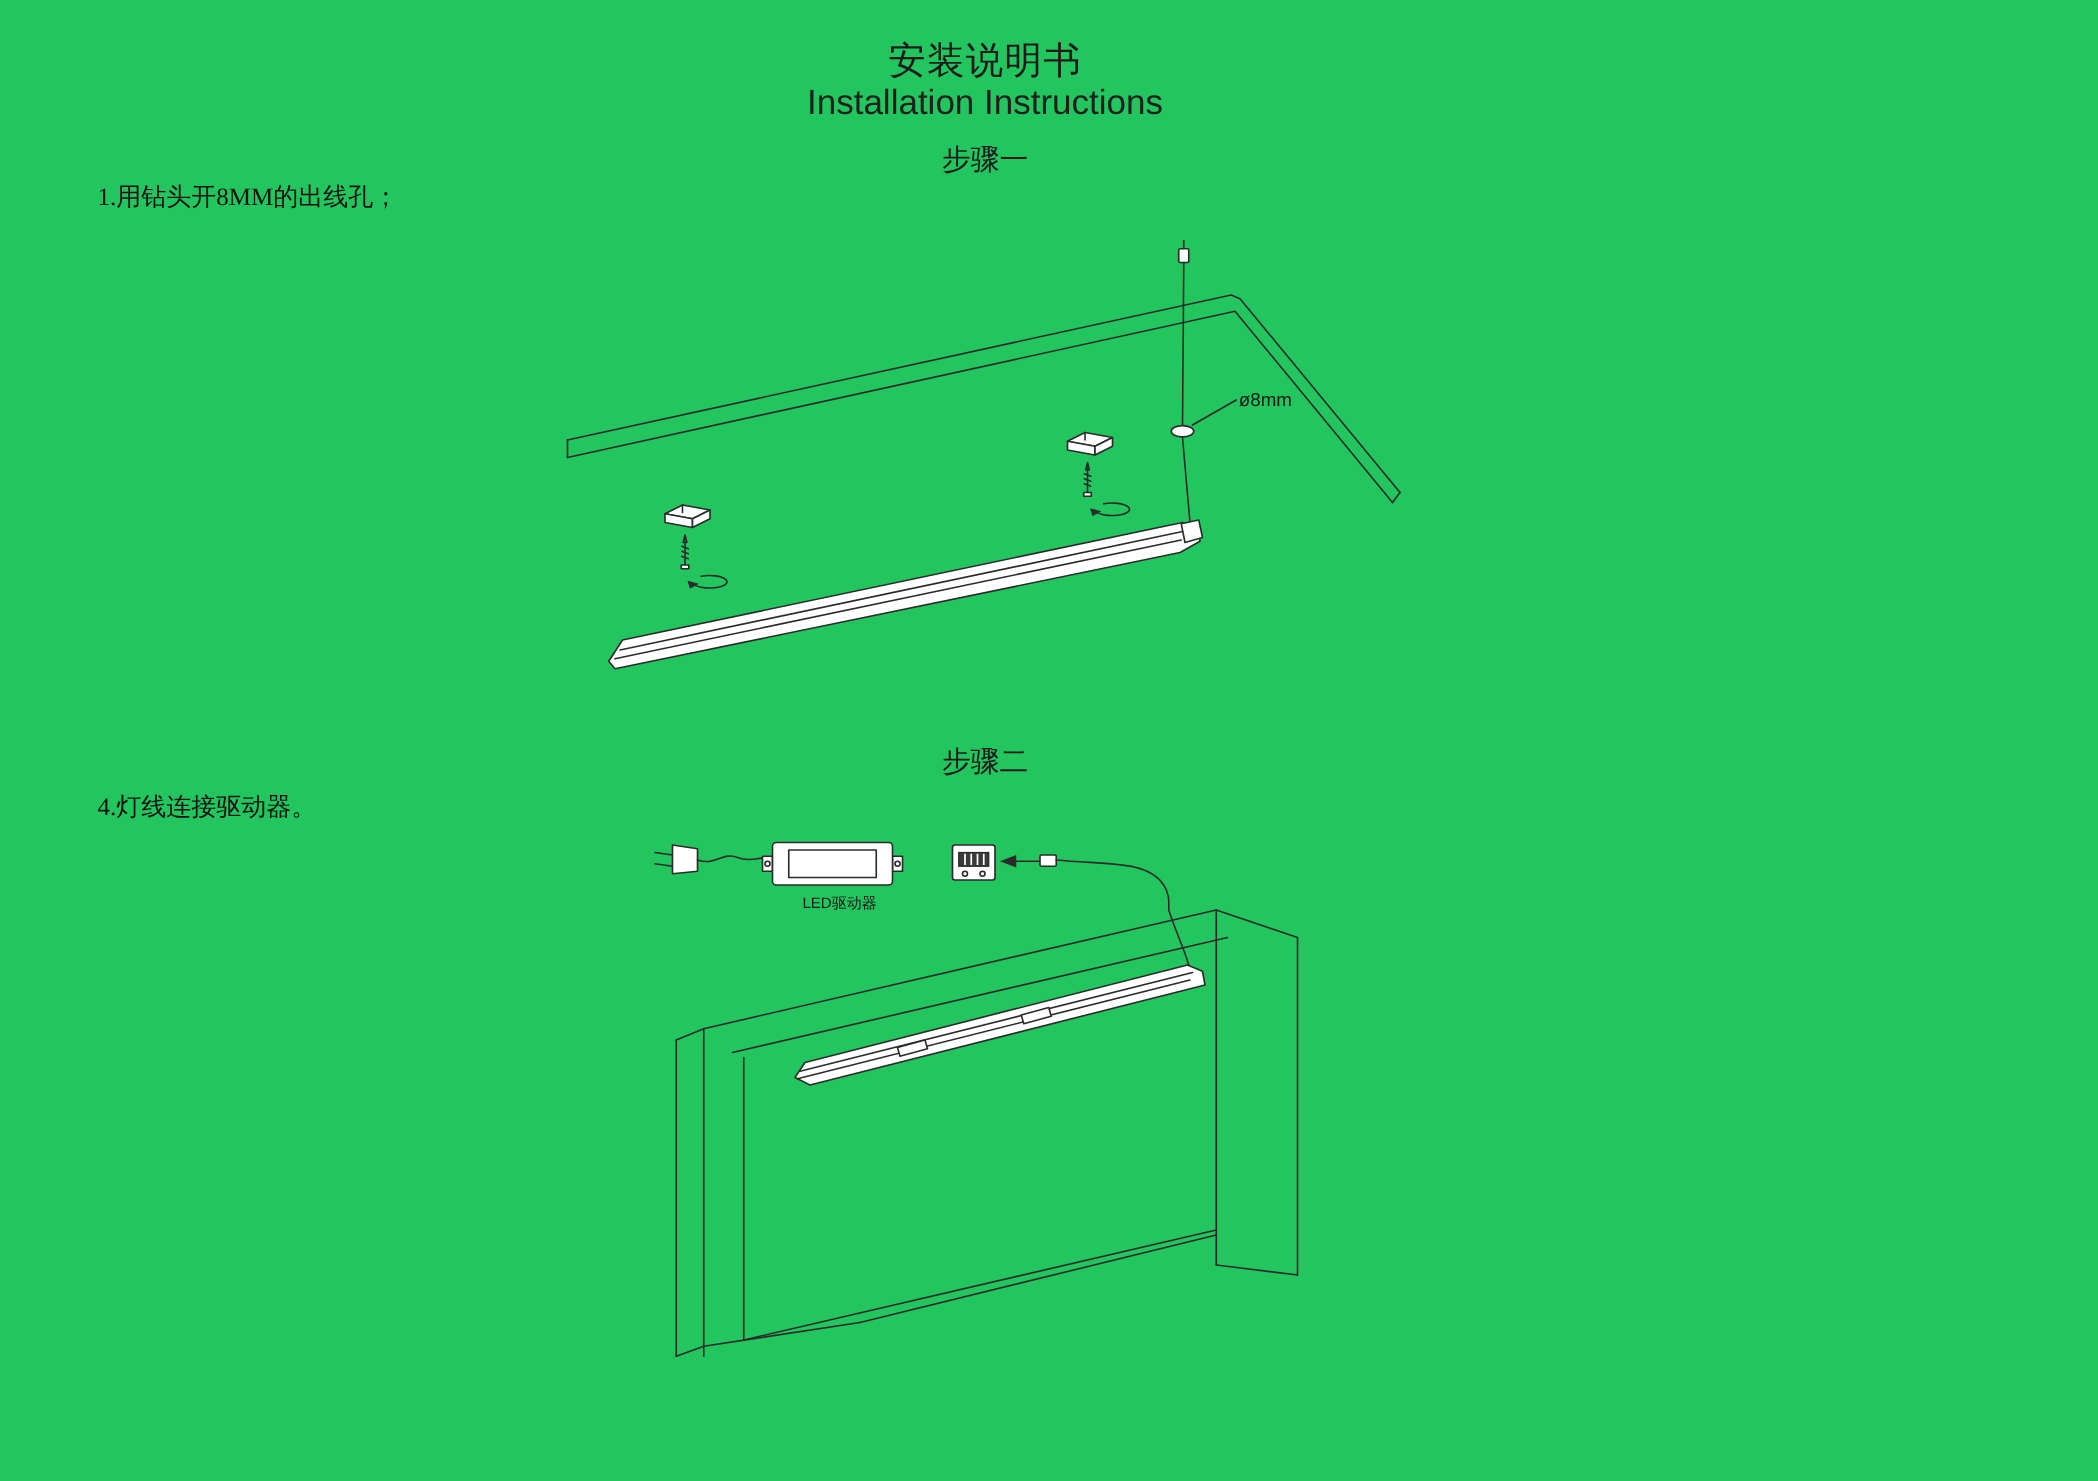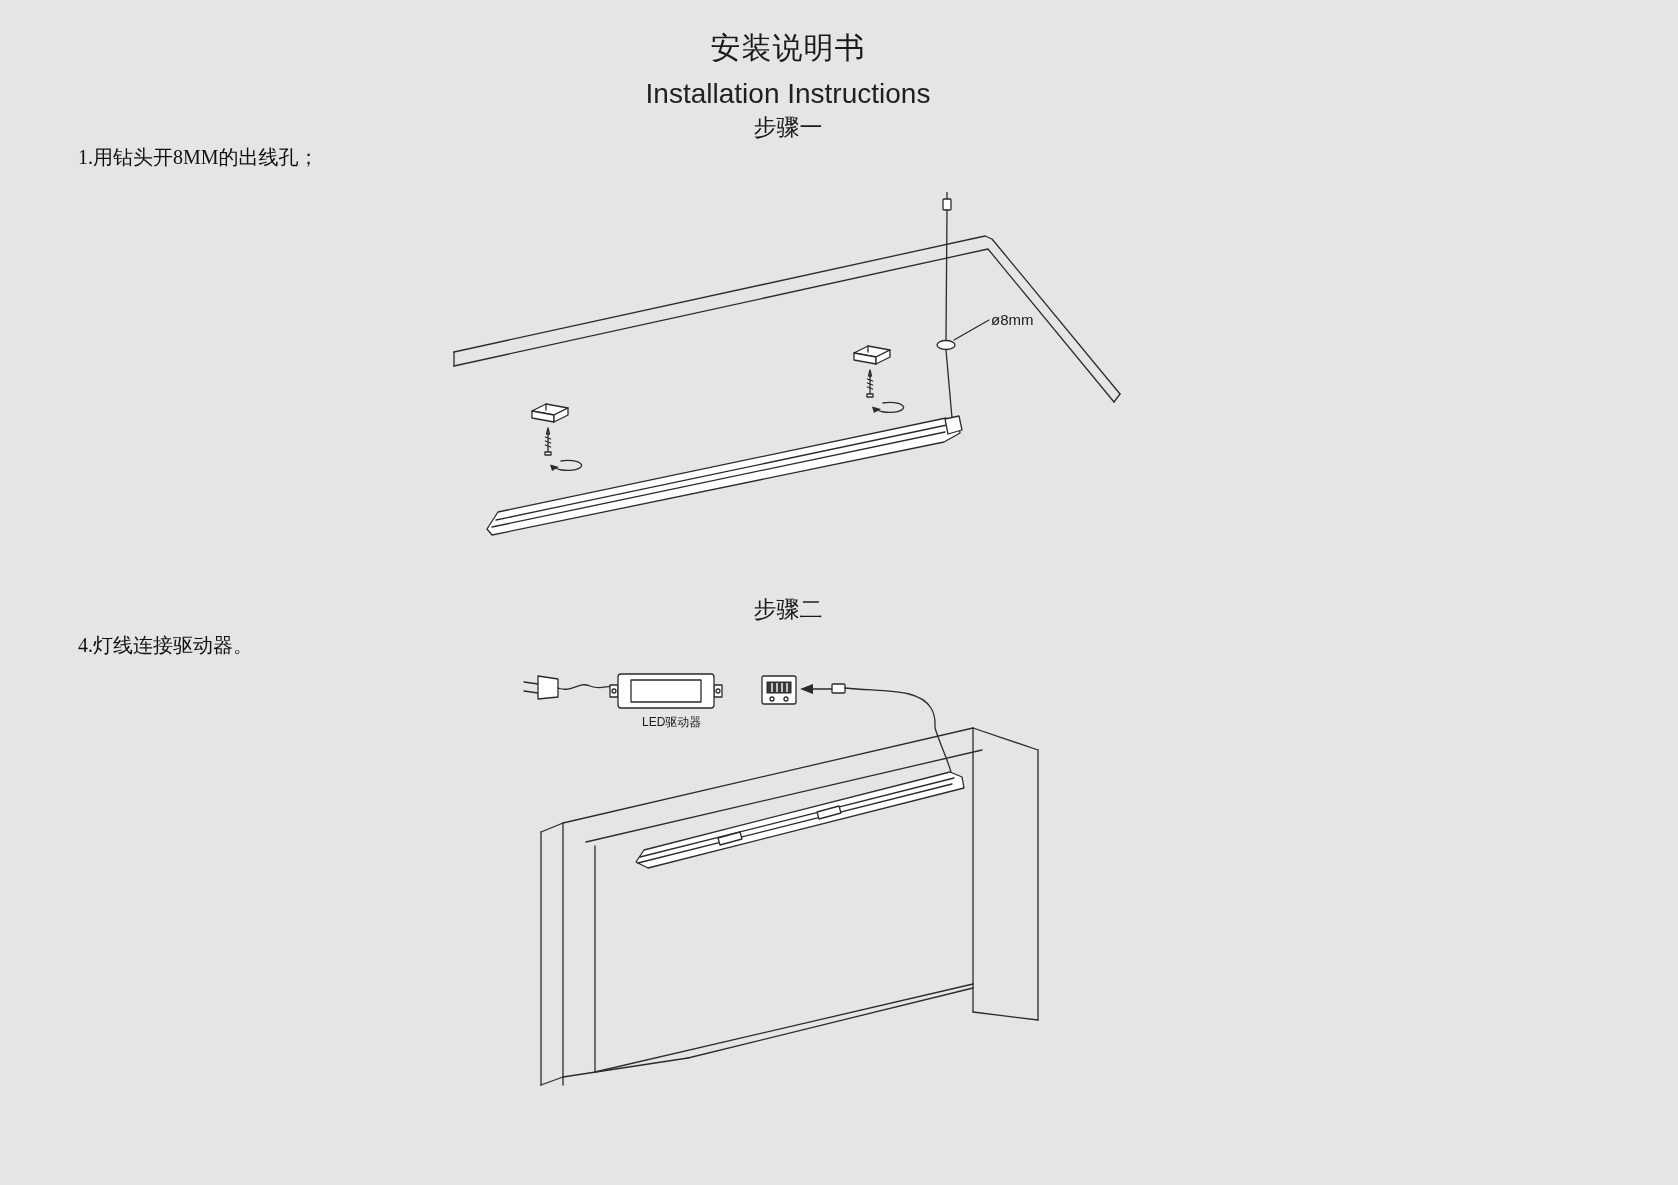--- a/index.html
+++ b/index.html
@@ -1,22 +1,22 @@
 <!DOCTYPE html>
 <html><head>
 <meta charset="utf-8">
 <style>
   html,body{margin:0;padding:0;background:#fff;}
   .page{
-    position:relative;width:1678px;height:1185px;background:#e5e5e5;
+    position:relative;width:1678px;height:1185px;background:#22c55e;
     font-family:"Liberation Sans",sans-serif;color:#1a1a1a;overflow:hidden;
   }
   .center-band{position:absolute;left:0;width:1576px;text-align:center;}
   .title-zh{top:28px;font-size:30px;font-weight:500;letter-spacing:1px;}
-  .title-en{top:66px;font-size:28px;font-weight:400;color:#1f1f1f;margin-top:12px;}
+  .title-en{top:66px;font-size:28px;font-weight:400;color:#1f1f1f;}
   .step-heading{font-size:23px;font-weight:500;font-family:"Liberation Serif",serif;}
   .step1-heading{top:112px;}
   .step2-heading{top:594px;}
   .body-line{
     position:absolute;left:78px;font-size:20px;
     font-family:"Liberation Serif",serif;color:#111;white-space:pre;text-align:center;
   }
   .s1-l1{top:144px;}
   .s1-l2{top:176px;}
   .s2-l1{top:632px;}

